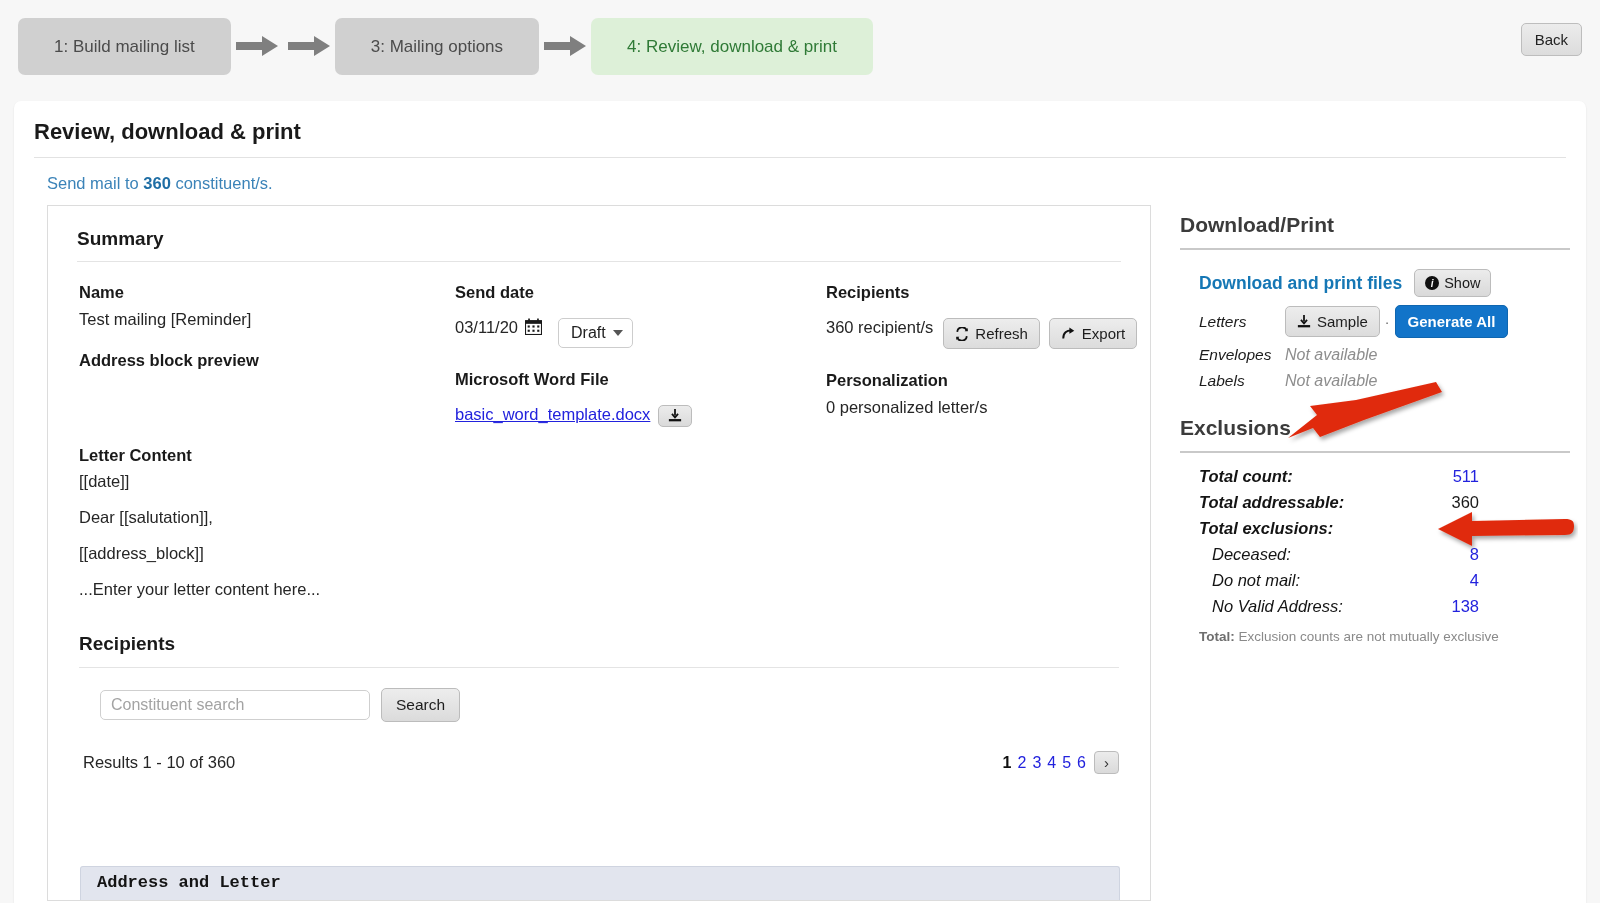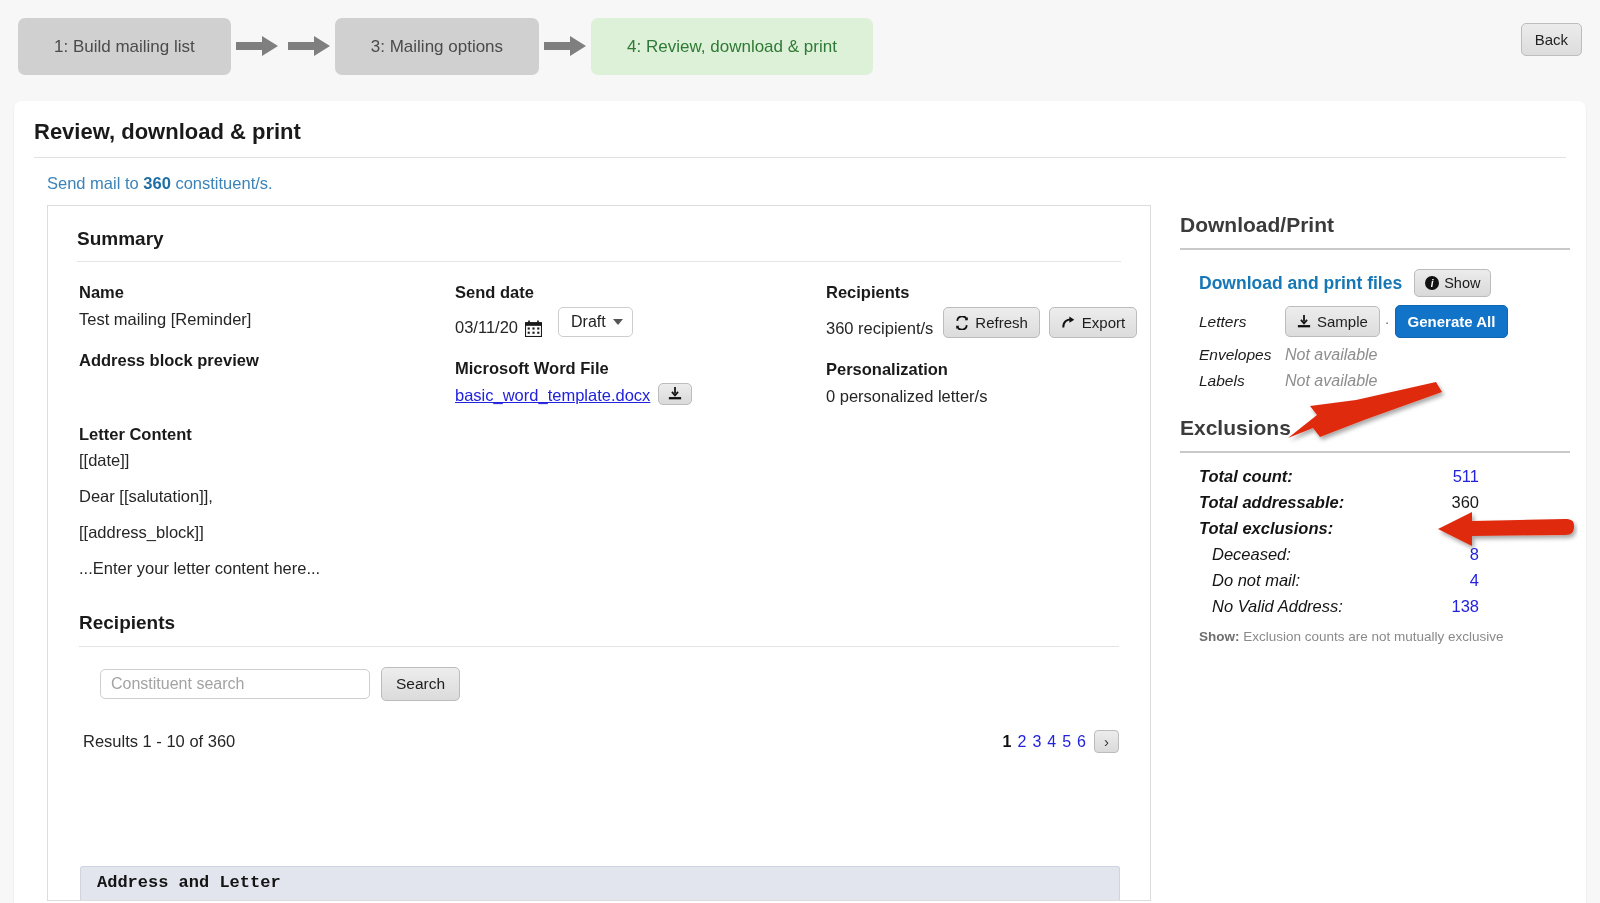--- a/index.html
+++ b/index.html
@@ -97,21 +97,21 @@
   .addr-box {
     margin-top: 10px;
     width: 302px; height: 78px;
     border: 1px solid #8d8d8d;
     background: #fff;
     box-shadow: 3px 4px 5px rgba(0,0,0,.25);
     padding: 9px 0 0 14px;
     font-size: 15.5px; line-height: 19px; color: #262626;
   }
 
-  .inline-row { display: flex; align-items: flex-end; margin-top: 5px; }
+  .inline-row { display: flex; align-items: flex-start; margin-top: 16px; }
   .date-txt { font-size: 16.5px; color: #262626; }
   .cal-icon { margin-left: 7px; display:inline-flex; }
   .draft-sel {
     margin-left: 16px;
     border: 1px solid #cdcdcd; border-radius: 5px;
     background: #fff;
     font-size: 16px; color: #222;
     padding: 5px 9px 5px 12px;
     display: flex; align-items: center; cursor: pointer;
   }
@@ -477,21 +477,21 @@
             <span class="excl-k sub">Do not mail:</span>
             <span class="excl-v">4</span>
           </div>
           <div class="excl-tr">
             <span class="excl-k sub">No Valid Address:</span>
             <span class="excl-v">138</span>
           </div>
         </div>
 
         <div class="excl-note">
-          <b>Show:</b><span> Exclusion counts are not mutually exclusive</span>
+          <b>Total:</b><span> Exclusion counts are not mutually exclusive</span>
         </div>
       </div>
     </div>
   </div>
 
   <svg class="annot" style="left:1260px; top:378px;" width="190" height="72">
     <defs>
       <filter id="sh1" x="-30%" y="-30%" width="170%" height="170%">
         <feDropShadow dx="2" dy="3" stdDeviation="2" flood-color="#000" flood-opacity="0.35"></feDropShadow>
       </filter>

